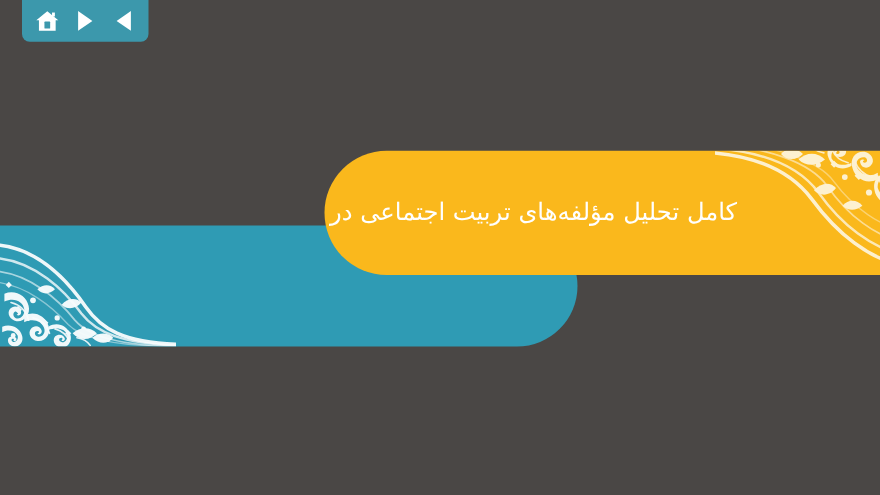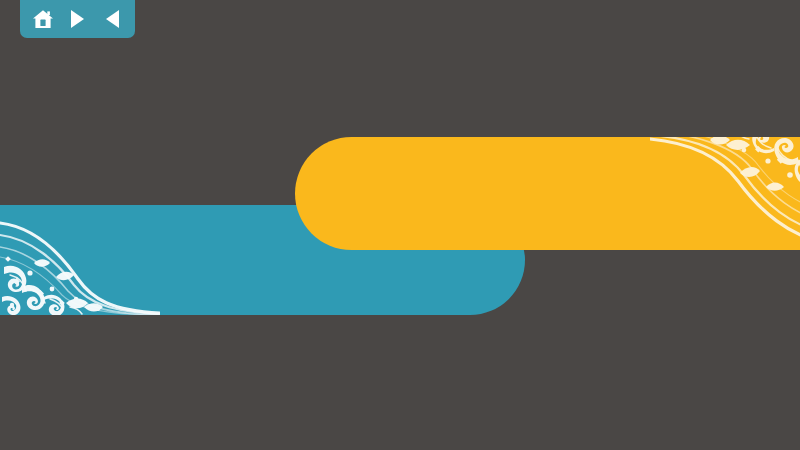--- a/index.html
+++ b/index.html
@@ -205,20 +205,21 @@
           <path d="M165 40 c-8-2-15-9-17-17"></path>
           <path d="M143 24 c-8-2-14-8-16-15"></path>
           <path d="M121 11 c-7-2-12-6-14-11"></path>
           <path d="M99 2 c-6-1-10-4-12-7"></path>
         </g>
       </svg>
     </div>
   </div>
 
   <div class="title-wrap">
+    <div class="title-line l1">کامل تحلیل مؤلفه‌های تربیت اجتماعی در</div>
   </div>
 
   <div class="navbar">
     <button class="navbtn" title="قبلی">
       <span>
         <svg width="18" height="20" viewBox="0 0 18 20" xmlns="http://www.w3.org/2000/svg">
           <path d="M16 1 L3 10 L16 19 Z" fill="#ffffff"></path>
         </svg>
       </span>
     </button>

